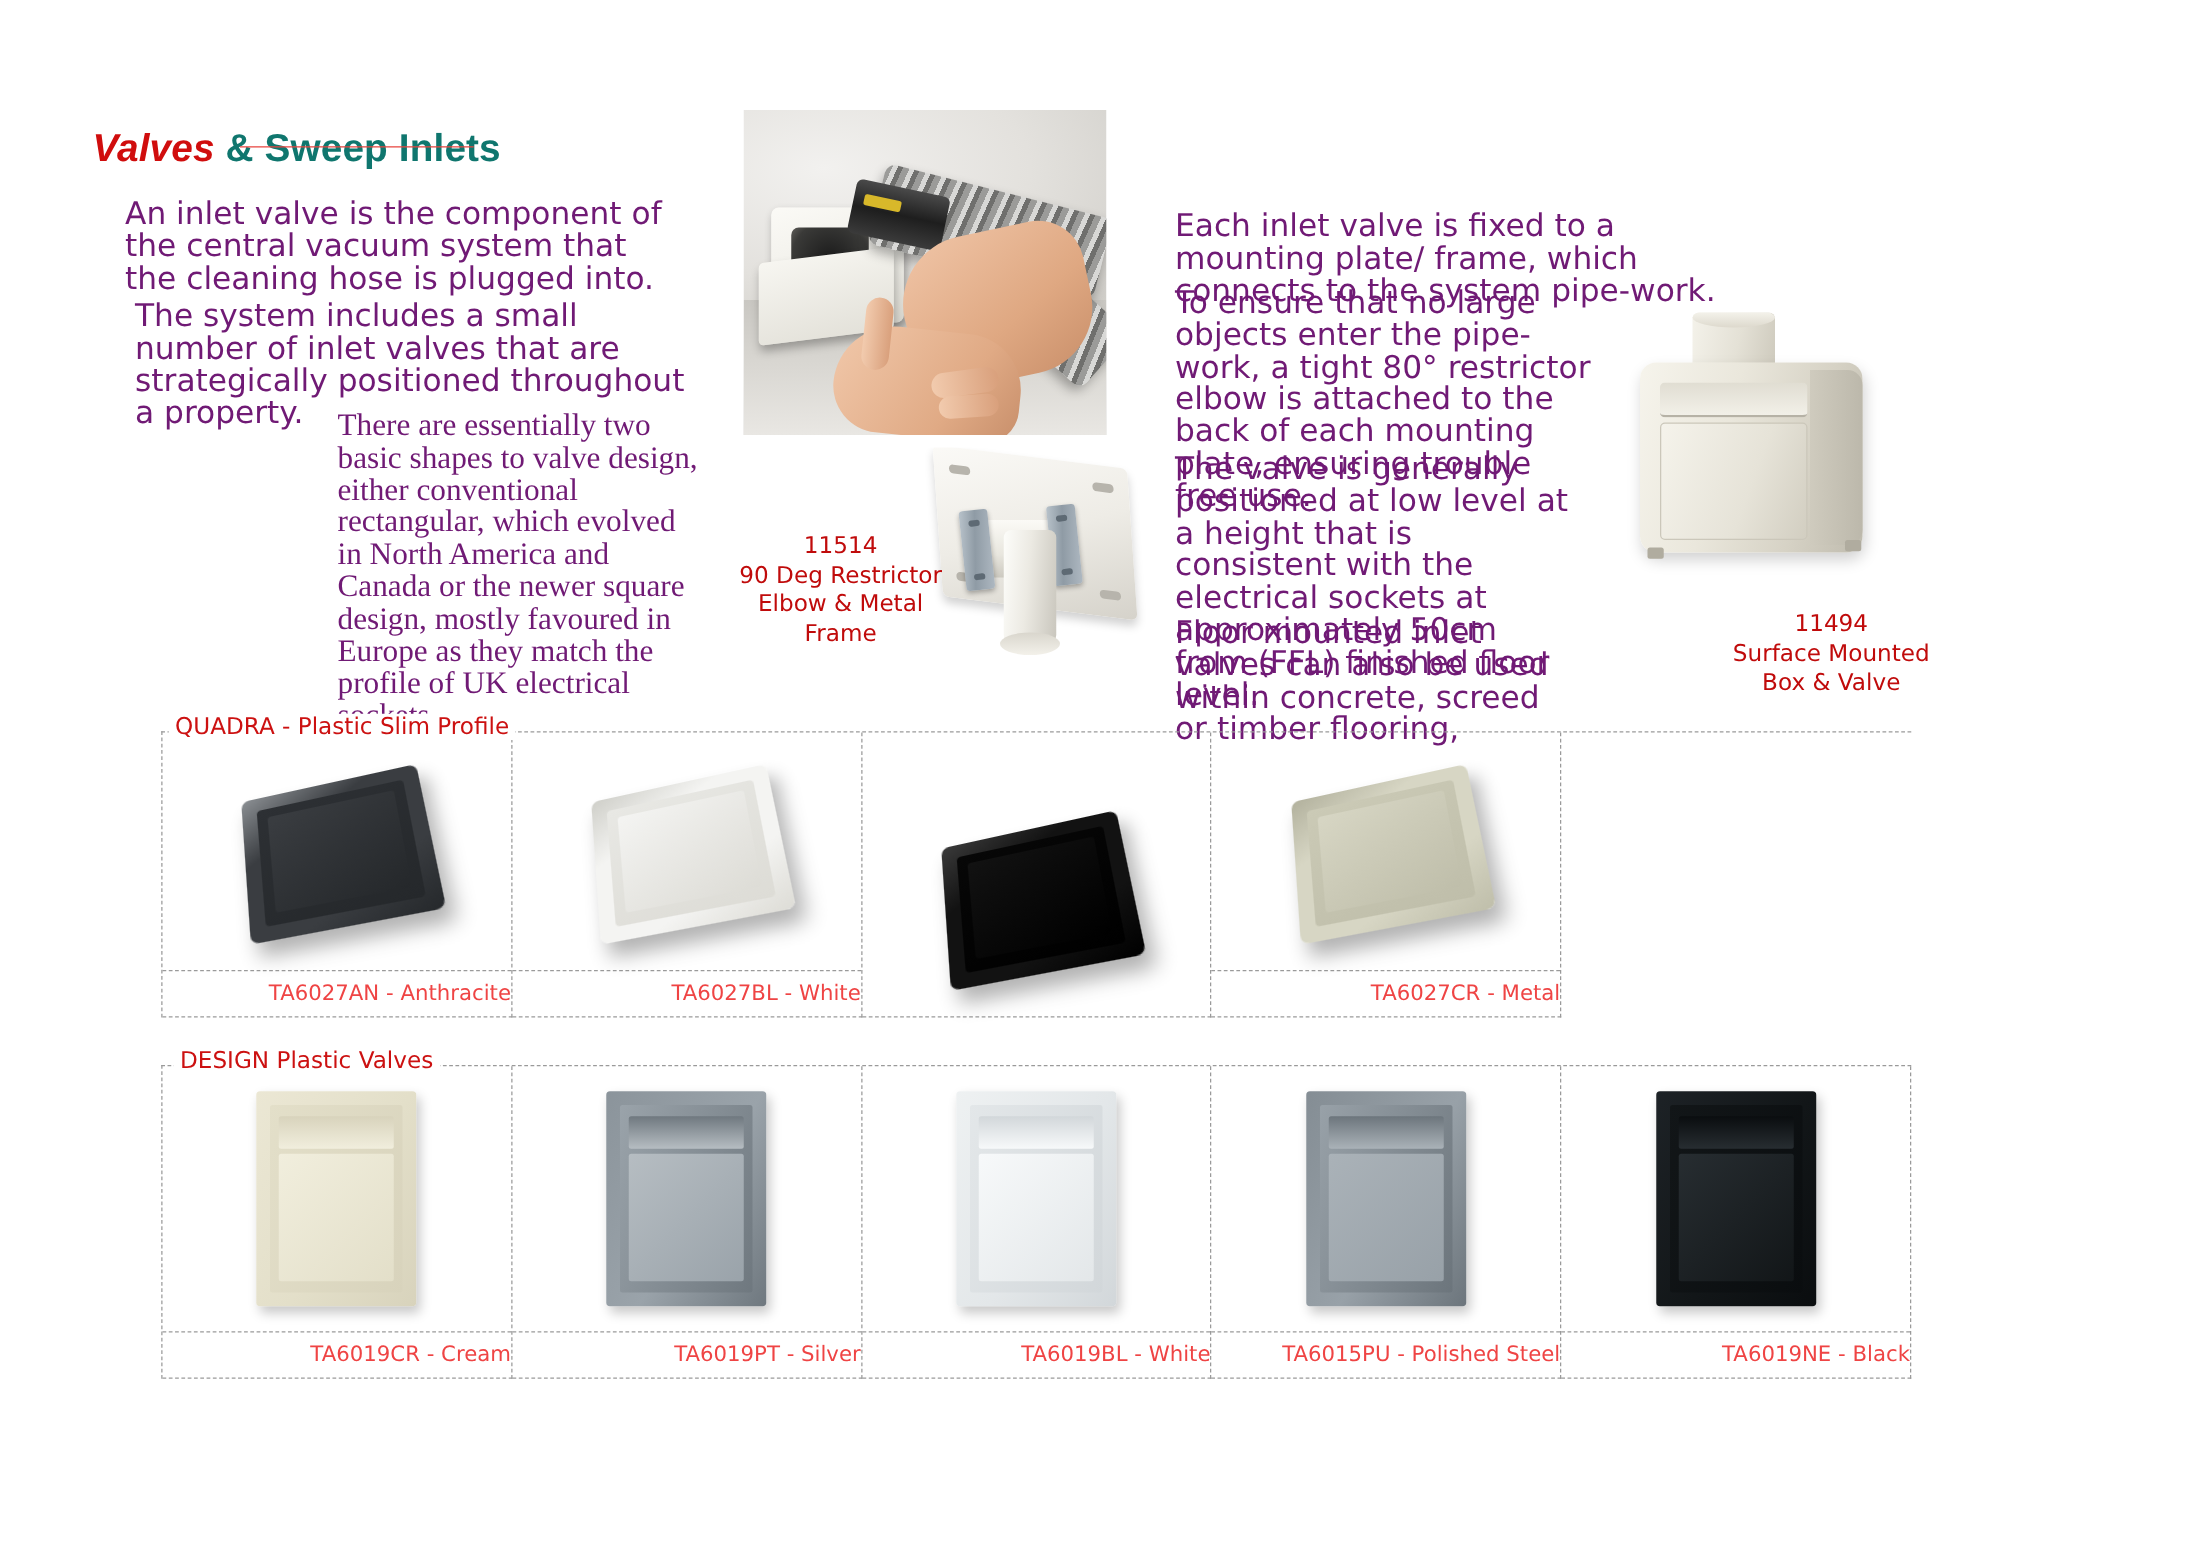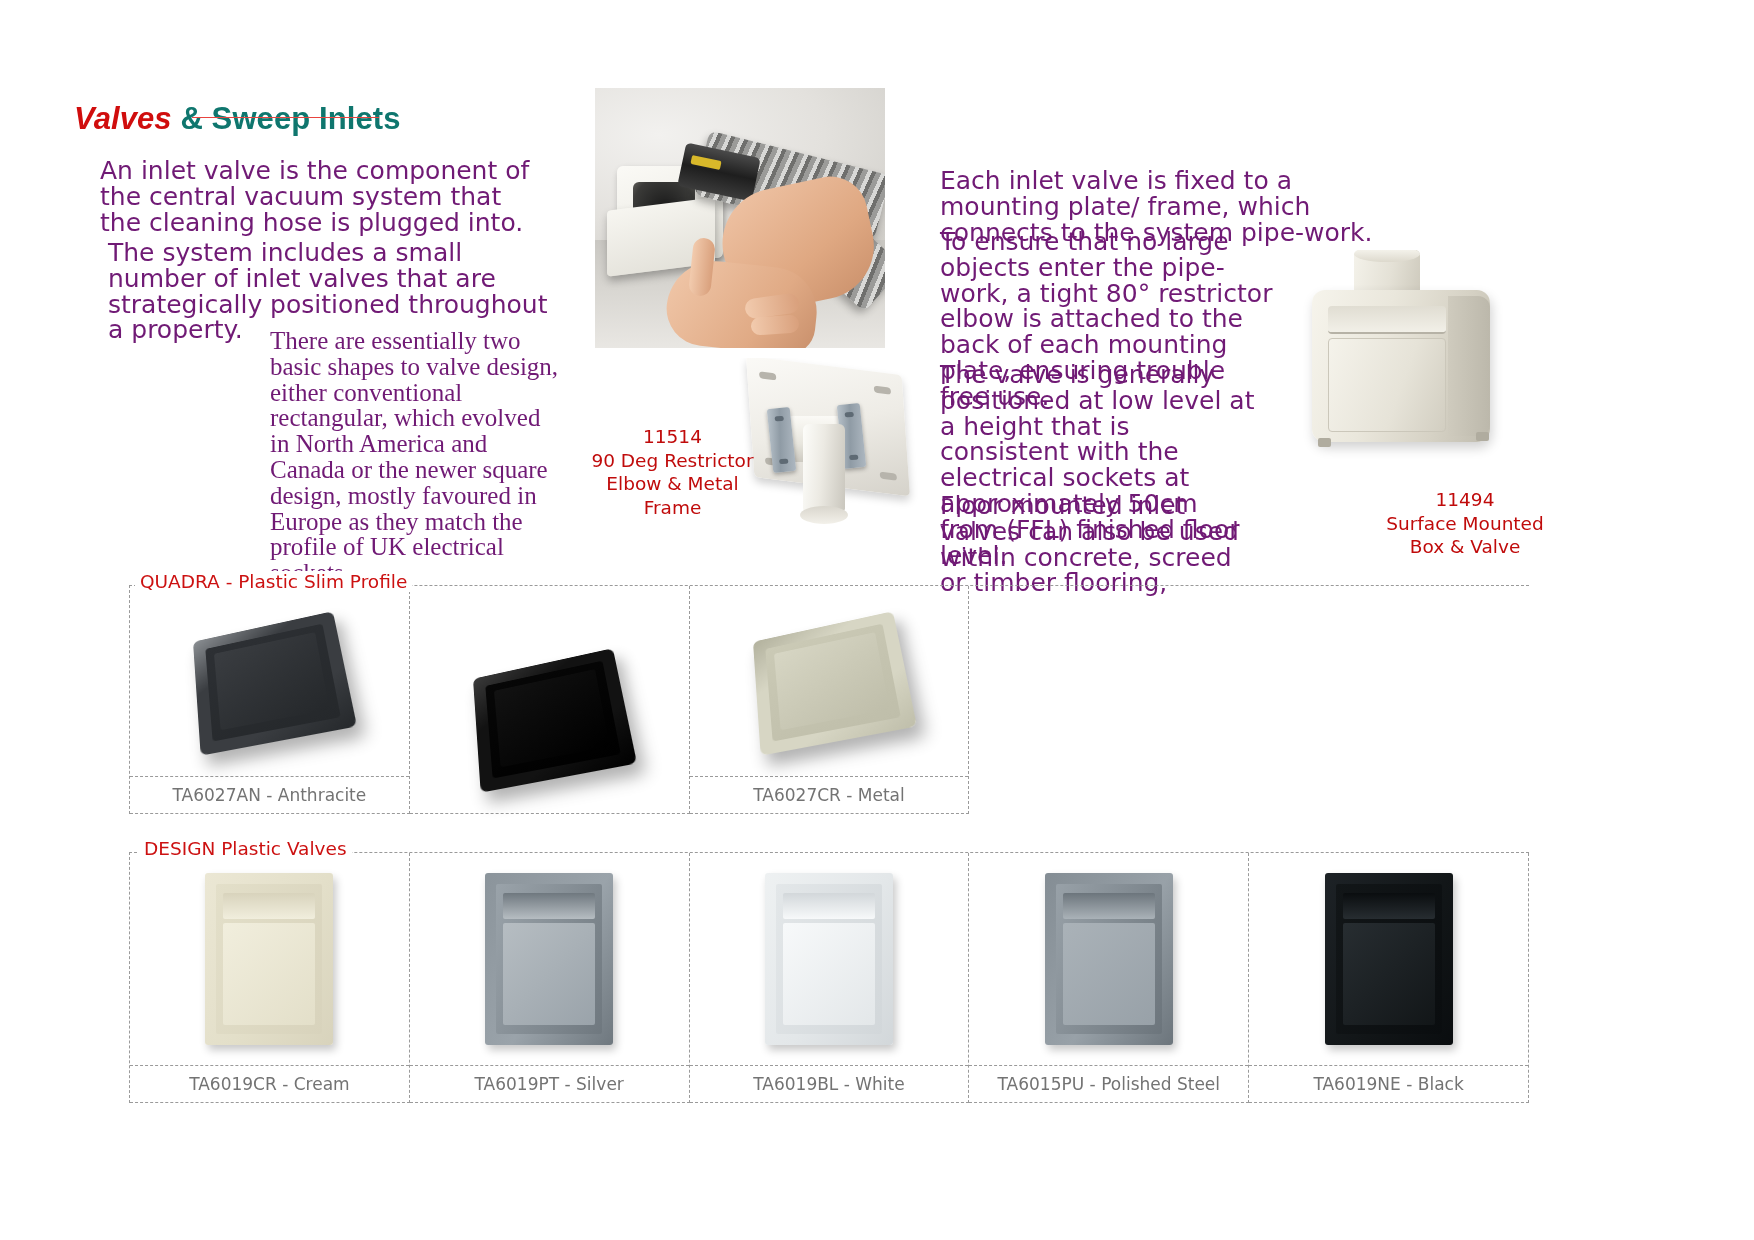--- a/index.html
+++ b/index.html
@@ -196,23 +196,23 @@
   }
   .cell{
     border-right:1.3px dashed #9a9a9a;border-bottom:1.3px dashed #9a9a9a;
     display:flex;flex-direction:column;align-items:center;justify-content:flex-end;
   }
   .cell .img{
     width:100%;height:190px;display:flex;align-items:center;justify-content:center;
   }
   #grid-design .cell .img{height:212px;}
   .cell .lbl{
-    width:100%;height:36px;line-height:36px;text-align:center;
+    width:100%;height:36px;line-height:36px;text-align:right;
     border-top:1.3px dashed #9a9a9a;
-    font-size:17px;color:#737373;font-family:"DejaVu Sans",sans-serif;
+    font-size:17px;color:#ef4444;font-family:"DejaVu Sans",sans-serif;
   }
 
   
   .quadra{
     width:152px;height:128px;position:relative;
     transform:perspective(520px) rotateX(26deg) rotateZ(-7deg) rotateY(-12deg);
   }
   .quadra .frame{
     position:absolute;inset:0;border-radius:7px;
     box-shadow:6px 12px 16px rgba(0,0,0,.30);
@@ -315,20 +315,30 @@
             <div class="frame" style="background: linear-gradient(150deg, rgb(139, 143, 147) 0%, rgb(58, 61, 65) 30%, rgb(58, 61, 65) 70%, rgb(37, 40, 43) 100%);"></div>
             <div class="inner" style="background: linear-gradient(160deg, rgb(45, 48, 52) 0%, rgb(37, 40, 43) 100%);"></div>
             <div class="lip" style="background: linear-gradient(150deg, rgb(58, 61, 65) 0%, rgb(37, 40, 43) 100%);"></div>
           </div>
         </div>
         <div class="lbl">TA6027AN - Anthracite</div>
       </div>
       <div class="cell">
         <div class="img">
           <div class="quadra">
+            <div class="frame" style="background: linear-gradient(150deg, rgb(207, 207, 201) 0%, rgb(244, 244, 242) 30%, rgb(244, 244, 242) 70%, rgb(221, 220, 214) 100%);"></div>
+            <div class="inner" style="background: linear-gradient(160deg, rgb(232, 232, 228) 0%, rgb(221, 220, 214) 100%);"></div>
+            <div class="lip" style="background: linear-gradient(150deg, rgb(244, 244, 242) 0%, rgb(221, 220, 214) 100%);"></div>
+          </div>
+        </div>
+        <div class="lbl">TA6027BL - White</div>
+      </div>
+      <div class="cell">
+        <div class="img">
+          <div class="quadra">
             <div class="frame" style="background: linear-gradient(150deg, rgb(58, 58, 58) 0%, rgb(18, 18, 18) 30%, rgb(18, 18, 18) 70%, rgb(0, 0, 0) 100%);"></div>
             <div class="inner" style="background: linear-gradient(160deg, rgb(7, 7, 7) 0%, rgb(0, 0, 0) 100%);"></div>
             <div class="lip" style="background: linear-gradient(150deg, rgb(18, 18, 18) 0%, rgb(0, 0, 0) 100%);"></div>
           </div>
         </div>
       </div>
       <div class="cell">
         <div class="img">
           <div class="quadra">
             <div class="frame" style="background: linear-gradient(150deg, rgb(178, 177, 157) 0%, rgb(215, 214, 196) 30%, rgb(215, 214, 196) 70%, rgb(191, 190, 170) 100%);"></div>

